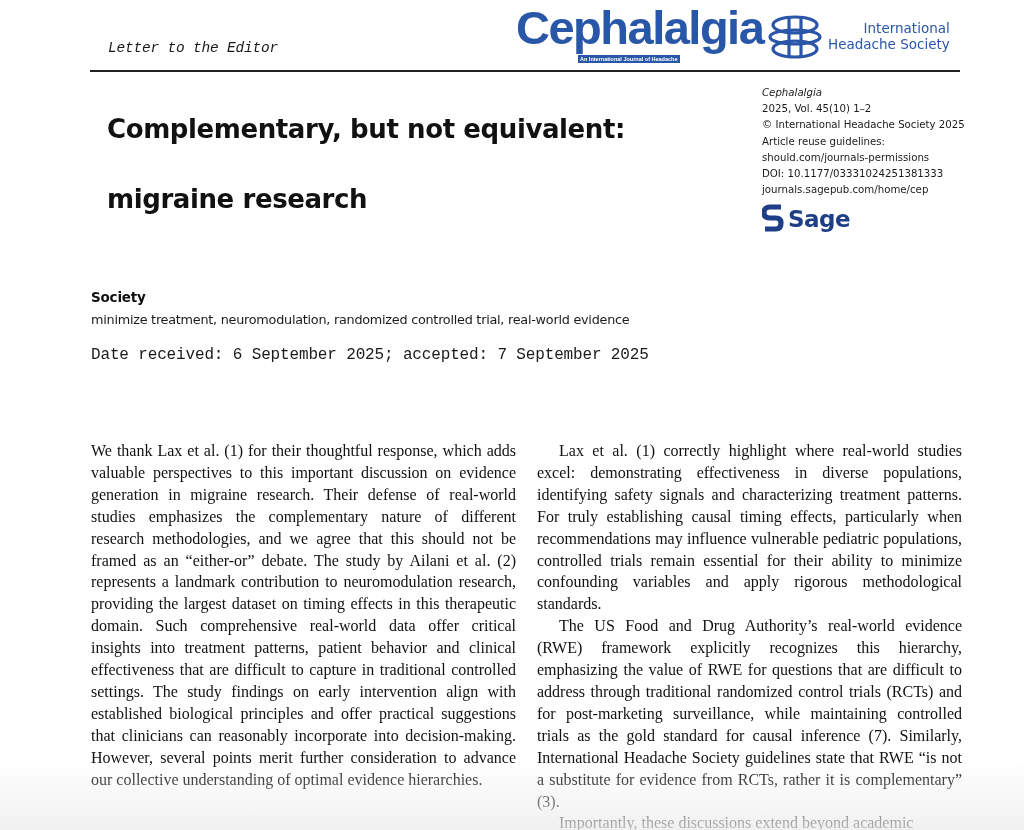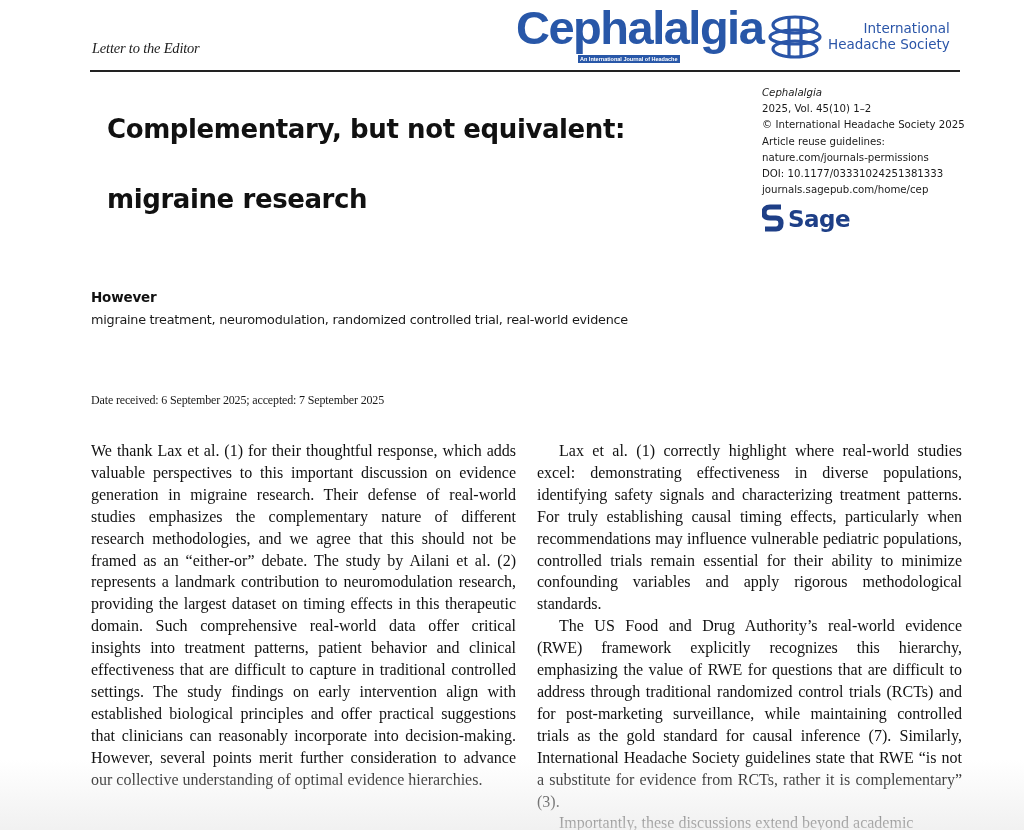--- a/index.html
+++ b/index.html
@@ -24,22 +24,22 @@
       position: absolute;
       left: 0; right: 0; bottom: 0;
       height: 70px;
       background: linear-gradient(to bottom, rgba(240,240,240,0) 0%, rgba(236,236,236,0.75) 100%);
       pointer-events: none;
     }
 
     
     .article-type {
       position: absolute;
-      left: 92px; top: 40px;
-      font-family: Liberation Serif, serif;
+      left: 108px; top: 40px;
+      font-family: Liberation Mono, monospace;
       font-style: italic;
       font-size: 14.5px;
       color: #1a1a1a;
       letter-spacing: -0.2px;
     }
     .header-rule {
       position: absolute;
       left: 90px; top: 70px;
       width: 870px; height: 2px;
       background: #222;
@@ -152,25 +152,24 @@
       position: absolute;
       left: 91px; top: 312px;
       font-family: "DejaVu Sans", sans-serif;
       font-size: 12.8px;
       color: #1a1a1a;
       letter-spacing: -0.25px;
     }
     .dates {
       position: absolute;
       left: 91px; top: 346px;
-      font-family: Liberation Serif, serif;
-      font-size: 12px;
+      font-family: Liberation Mono, monospace;
+      font-size: 16px;
       color: #1a1a1a;
       letter-spacing: -0.15px;
-      margin-top: 47px;
     }
 
     
     .col {
       position: absolute;
       top: 440px;
       width: 425px;
       font-family: "Liberation Serif", serif;
       font-size: 16px;
       line-height: 21.9px;
@@ -217,34 +216,34 @@
     <span>Complementary, but not equivalent:</span><br>
     <br>
     <span>migraine research</span>
   </h1>
 
   <div class="meta">
     <div class="journal-name">Cephalalgia</div>
     <div>2025, Vol. 45(10) 1–2</div>
     <div>© International Headache Society 2025</div>
     <div>Article reuse guidelines:</div>
-    <div><a class="link">nature.com/journals-permissions</a></div>
+    <div><a class="link">should.com/journals-permissions</a></div>
     <div>DOI: 10.1177/03331024251381333</div>
     <div><a class="link">journals.sagepub.com/home/cep</a></div>
   </div>
 
   <div class="sage-logo">
     <svg width="22" height="28" viewBox="0 0 22 28">
       <path d="M19 3 L8 3 Q2 3 2 9 Q2 14 8 14 L14 14 Q19 14 19 19 Q19 25 14 25 L3 25" fill="none" stroke="#1e3f87" stroke-width="5.2" stroke-linecap="butt"></path>
     </svg>
     <span class="sage-word">Sage</span>
   </div>
 
-  <h2 class="keywords-heading">However</h2>
-  <div class="keywords-list">migraine treatment, neuromodulation, randomized controlled trial, real-world evidence</div>
+  <h2 class="keywords-heading">Society</h2>
+  <div class="keywords-list">minimize treatment, neuromodulation, randomized controlled trial, real-world evidence</div>
   <div class="dates">Date received: 6 September 2025; accepted: 7 September 2025</div>
 
   <div class="col col-left">
     <p>We thank Lax et al. (1) for their thoughtful response, which adds valuable perspectives to this important discussion on evidence generation in migraine research. Their defense of real-world studies emphasizes the complementary nature of different research methodologies, and we agree that this should not be framed as an “either-or” debate. The study by Ailani et al. (2) represents a landmark contri­bution to neuromodulation research, providing the largest dataset on timing effects in this therapeutic domain. Such comprehensive real-world data offer critical insights into treatment patterns, patient behavior and clinical effective­ness that are difficult to capture in traditional controlled set­tings. The study findings on early intervention align with established biological principles and offer practical sugges­tions that clinicians can reasonably incorporate into decision-making. However, several points merit further consideration to advance our collective understanding of optimal evidence hierarchies.</p>
   </div>
 
   <div class="col col-right">
     <p class="indent">Lax et al. (1) correctly highlight where real-world studies excel: demonstrating effectiveness in diverse popu­lations, identifying safety signals and characterizing treat­ment patterns. For truly establishing causal timing effects, particularly when recommendations may influence vulner­able pediatric populations, controlled trials remain essential for their ability to minimize confounding variables and apply rigorous methodological standards.</p>
     <p class="indent">The US Food and Drug Authority’s real-world evidence (RWE) framework explicitly recognizes this hierarchy, emphasizing the value of RWE for questions that are diffi­cult to address through traditional randomized control trials (RCTs) and for post-marketing surveillance, while main­taining controlled trials as the gold standard for causal infer­ence (7). Similarly, International Headache Society guidelines state that RWE “is not a substitute for evidence from RCTs, rather it is complementary” (3).</p>
     <p class="indent">Importantly, these discussions extend beyond academic</p>

